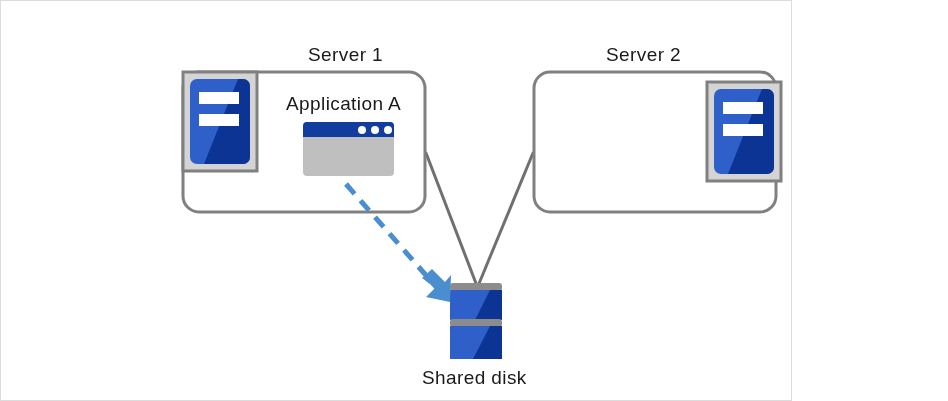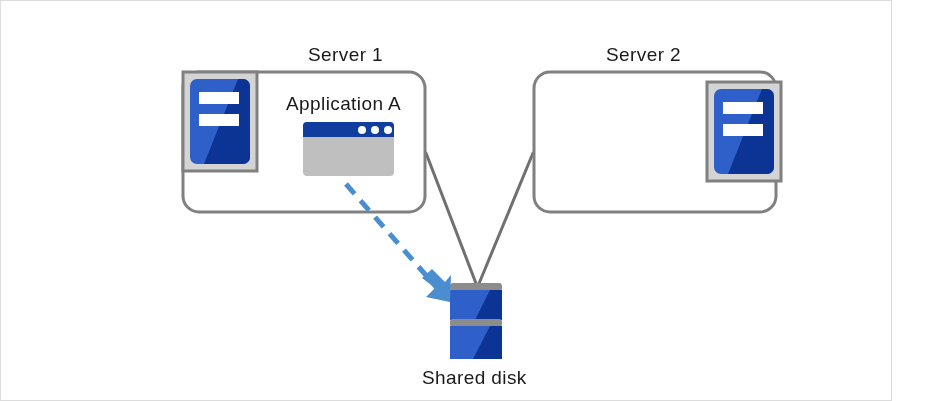--- a/index.html
+++ b/index.html
@@ -2,21 +2,21 @@
 <html><head>
 <meta charset="utf-8">
 <style>
   html, body {
     margin: 0;
     padding: 0;
     background: #ffffff;
   }
   #canvas {
     position: relative;
-    width: 892px;
+    width: 792px;
     height: 401px;
     background: #ffffff;
     box-sizing: border-box;
     border: 1px solid #dcdcdc;
     overflow: hidden;
     font-family: "Liberation Sans", sans-serif;
   }
   #diagram-svg {
     position: absolute;
     left: 0;

